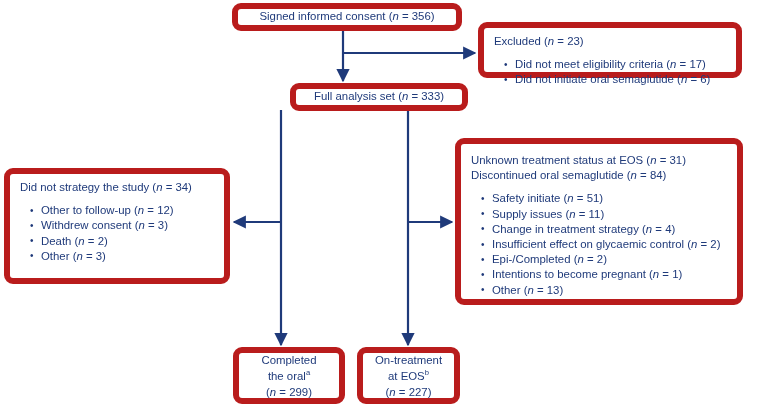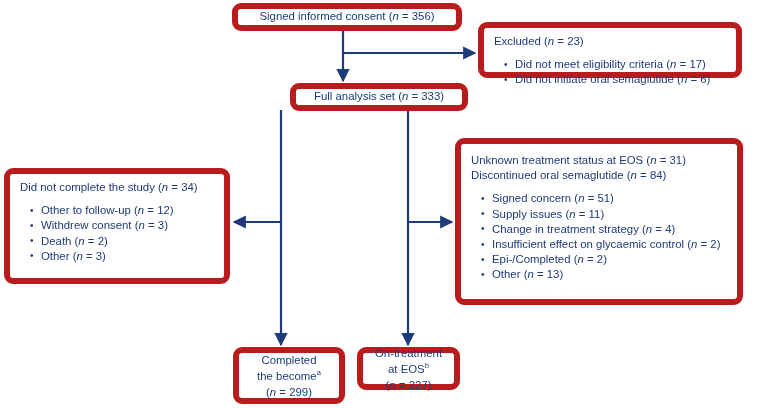--- a/index.html
+++ b/index.html
@@ -113,56 +113,57 @@
   </div>
 
   <div class="box center" style="left:254px; top:83px; width:178px; height:28px;margin-left:36px;">
     <span class="hdr">
       <span>Full analysis set (</span><i class="it">n</i><span> = 333)</span>
     </span>
   </div>
 
   <div class="box pad" style="left:4px; top:168px; width:226px; height:116px;">
     <div class="hdr">
-      <span>Did not complete the study (</span><i class="it">n</i><span> = 34)</span>
+      <span>Did not strategy the study (</span><i class="it">n</i><span> = 34)</span>
     </div>
     <ul class="bullets">
       <li><span>Other to follow-up (</span><i class="it">n</i><span> = 12)</span></li>
       <li><span>Withdrew consent (</span><i class="it">n</i><span> = 3)</span></li>
       <li><span>Death (</span><i class="it">n</i><span> = 2)</span></li>
       <li><span>Other (</span><i class="it">n</i><span> = 3)</span></li>
     </ul>
   </div>
 
   <div class="box pad" style="left:455px; top:138px; width:288px; height:167px; padding-top:9px;">
     <div class="hdr">
       <span>Unknown treatment status at EOS (</span><i class="it">n</i><span> = 31)</span>
     </div>
     <div class="hdr">
       <span>Discontinued oral semaglutide (</span><i class="it">n</i><span> = 84)</span>
     </div>
     <ul class="bullets">
-      <li><span>Signed concern (</span><i class="it">n</i><span> = 51)</span></li>
+      <li><span>Safety initiate (</span><i class="it">n</i><span> = 51)</span></li>
       <li><span>Supply issues (</span><i class="it">n</i><span> = 11)</span></li>
       <li><span>Change in treatment strategy (</span><i class="it">n</i><span> = 4)</span></li>
       <li><span>Insufficient effect on glycaemic control (</span><i class="it">n</i><span> = 2)</span></li>
       <li><span>Epi-/Completed (</span><i class="it">n</i><span> = 2)</span></li>
+      <li><span>Intentions to become pregnant (</span><i class="it">n</i><span> = 1)</span></li>
       <li><span>Other (</span><i class="it">n</i><span> = 13)</span></li>
     </ul>
   </div>
 
   <div class="box center" style="left:233px; top:347px; width:112px; height:57px;">
     <div class="stacked">
       <div>Completed</div>
-      <div><span>the become</span><sup class="sup">a</sup></div>
+      <div><span>the oral</span><sup class="sup">a</sup></div>
       <div><span>(</span><i class="it">n</i><span> = 299)</span></div>
     </div>
   </div>
 
-  <div class="box center" style="left:357px; top:347px; width:103px; height:43px;">
+  <div class="box center" style="left:357px; top:347px; width:103px; height:57px;">
     <div class="stacked">
       <div>On-treatment</div>
       <div><span>at EOS</span><sup class="sup">b</sup></div>
       <div><span>(</span><i class="it">n</i><span> = 227)</span></div>
     </div>
   </div>
 
 </div>
 
 </body></html>

